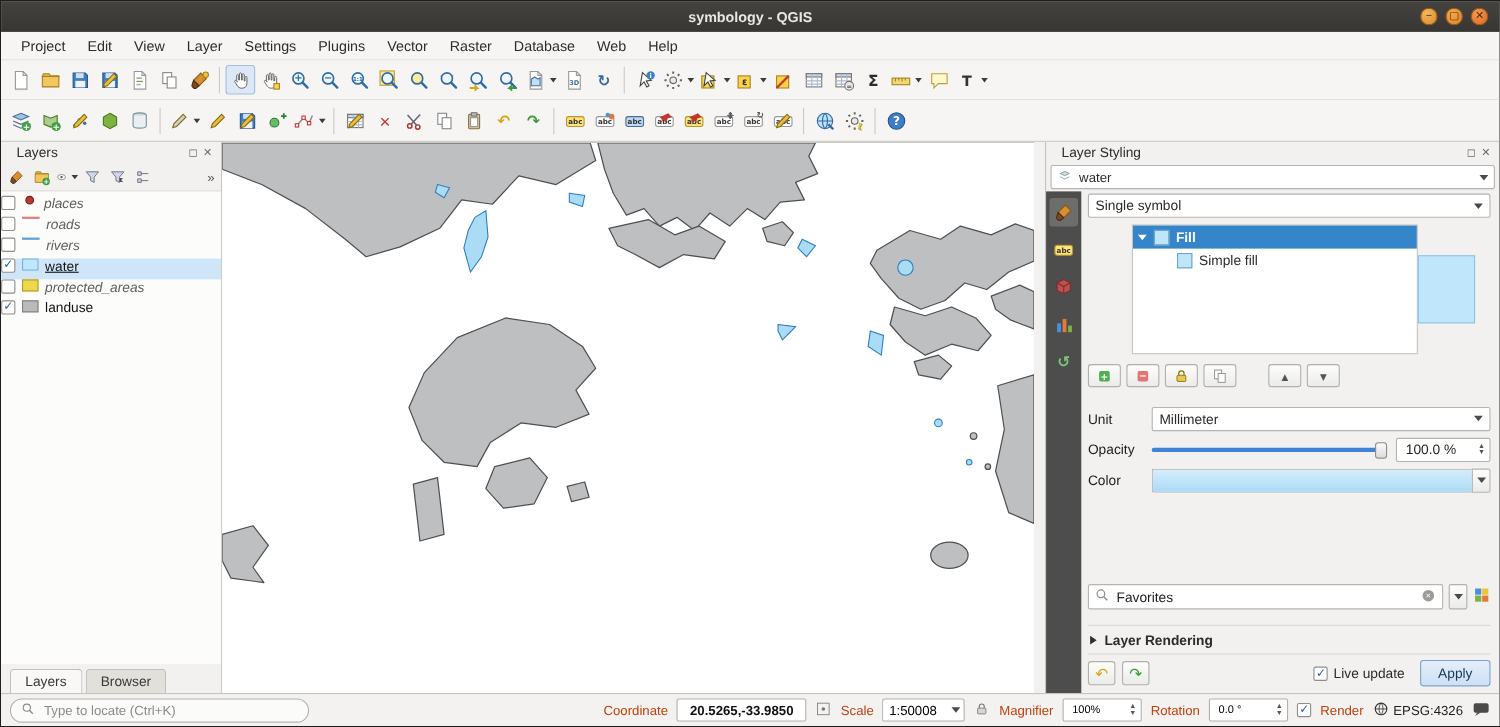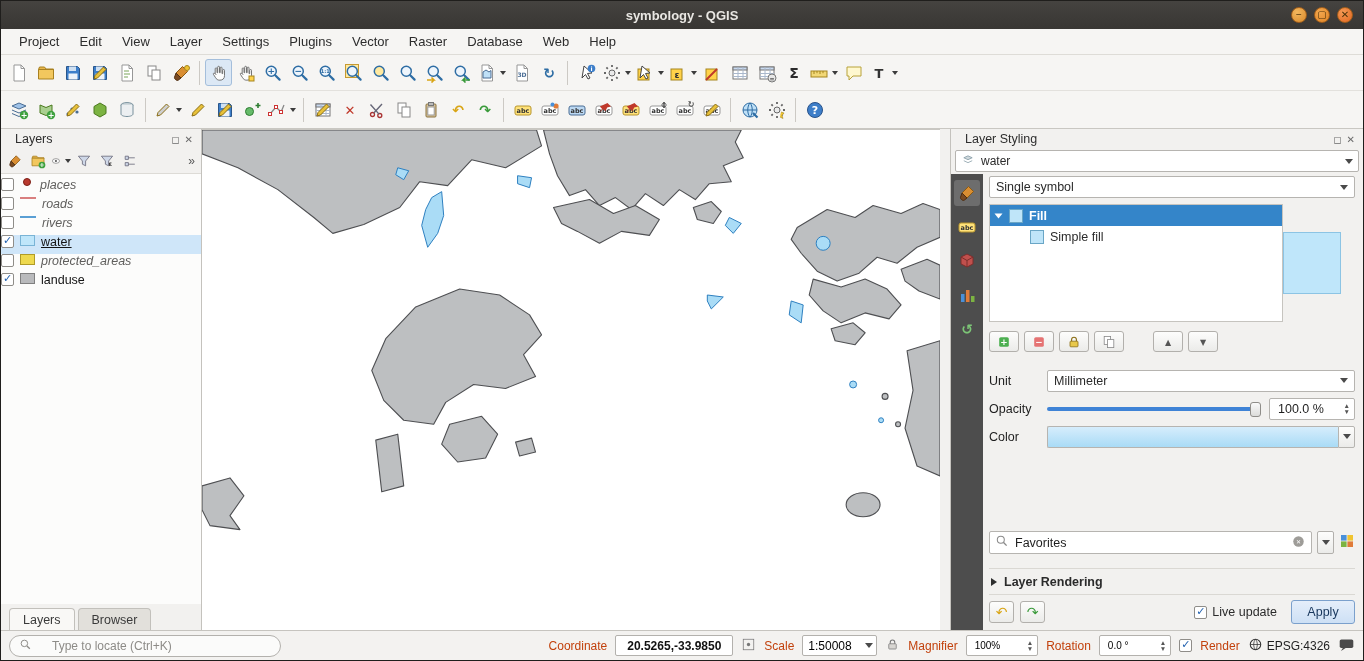--- a/index.html
+++ b/index.html
@@ -76,21 +76,21 @@
   .layer-selector .combo-arrow { margin-left:auto; }
   .combo-arrow { width:0; height:0; border-left:4px solid transparent; border-right:4px solid transparent; border-top:5px solid #4a4a4a; }
   .styling-body { flex:1; display:flex; min-height:0; }
   .strip { width:32px; flex:0 0 32px; background:#4d4d4d; display:flex; flex-direction:column; align-items:center; gap:8px; padding-top:6px; }
   .strip-icon { width:26px; height:26px; display:flex; align-items:center; justify-content:center; border-radius:3px; }
   .strip-icon.active { background:#6d6d6d; }
   .styling-content { flex:1; display:flex; flex-direction:column; padding:2px 8px 0 6px; min-width:0; }
   .combo { height:22px; flex:0 0 22px; background:#fff; border:1px solid #b6b4b0; border-radius:2px; display:flex; align-items:center; gap:10px; padding:0 6px; font-size:12.5px; }
   .combo .combo-arrow { margin-left:auto; }
   .tree-area { display:flex; margin-top:6px; flex:0 0 auto; }
-  .sym-tree { width:304px; height:118px; background:#fff; border:1px solid #c6c4bf; }
+  .sym-tree { width:304px; height:118px; background:#fff; border:1px solid #c6c4bf;margin-left:40px; }
   .tree-row { height:21px; display:flex; align-items:center; gap:6px; padding:0 4px; font-size:12.5px; }
   .tree-row.sel { background:#3485c9; color:#fff; font-weight:bold; }
   .tree-row.child { padding-left:40px; }
   .tree-exp { width:0; height:0; border-top:4px solid transparent; border-bottom:4px solid transparent; border-left:5px solid #fff; transform:rotate(90deg); margin:0 2px; }
   .tree-swatch { width:14px; height:14px; background:#bfe5f9; border:1px solid #6aa6c6; }
   .preview-swatch { width:60px; height:62px; background:#bfe6fa; border:1px solid #8cc4e4; margin:28px 14px 0 auto; }
   .sym-buttons { display:flex; gap:5px; margin-top:9px; flex:0 0 auto; }
   .sbtn { width:30px; height:21px; background:linear-gradient(#fdfdfc,#ebebe9); border:1px solid #b2b0ac; border-radius:3px; display:flex; align-items:center; justify-content:center; font-size:9px; color:#555; }
   .sbtn.gap { margin-left:24px; }
   .form-rows { margin-top:17px; display:flex; flex-direction:column; gap:5px; flex:0 0 auto; }
@@ -113,21 +113,21 @@
   .rendering-row { display:flex; align-items:center; gap:7px; padding:6px 0 5px 2px; border-top:1px solid #dad8d3; font-weight:bold; font-size:12.5px; flex:0 0 auto; }
   .tri-right { width:0; height:0; border-top:4.5px solid transparent; border-bottom:4.5px solid transparent; border-left:6px solid #2e2e2e; }
   .bottom-row { display:flex; align-items:center; gap:6px; padding:5px 0 6px; border-top:1px solid #dad8d3; flex:0 0 auto; }
   .small-btn { width:25px; height:22px; background:linear-gradient(#fdfdfc,#ebebe9); border:1px solid #b2b0ac; border-radius:3px; display:flex; align-items:center; justify-content:center; font-size:14px; }
   .undo-glyph { color:#d9a516; } .redo-glyph { color:#3a9a3a; }
   .live-update { margin-left:auto; display:flex; align-items:center; gap:5px; font-size:12.5px; }
   .apply-btn { width:64px; height:24px; margin-left:8px; background:linear-gradient(#e5eefa,#cde0f5); border:1px solid #7ba0cc; border-radius:3px; display:flex; align-items:center; justify-content:center; font-size:12.5px; color:#17365c; }
 
   
   .statusbar { height:30px; flex:0 0 30px; background:#f3f2f0; border-top:1px solid #c6c4bf; display:flex; align-items:center; gap:8px; padding:0 8px; font-size:12px; }
-  .locate { width:272px; flex:0 0 272px; height:22px; border:1px solid #b3b1ad; border-radius:11px; background:#fbfbfa; display:flex; align-items:center; gap:18px; padding:0 9px; }
+  .locate { width:272px; flex:0 0 272px; height:22px; border:1px solid #b3b1ad; border-radius:11px; background:#fbfbfa; display:flex; align-items:center; gap:6px; padding:0 9px; }
   .locate input { border:none; outline:none; background:transparent; flex:1; font-size:12px; font-family:inherit; color:#555; }
   .locate input::placeholder { color:#8d8b87; }
   .status-label { color:#c2410c; }
   .sinput { height:21px; background:#fff; border:1px solid #b3b1ad; border-radius:2px; text-align:center; font-size:12px; font-family:inherit; color:#111; }
   .coord { width:118px; font-weight:bold; }
   .scombo { display:flex; align-items:center; height:21px; background:#fff; border:1px solid #b3b1ad; border-radius:2px; padding-right:3px; }
   .scombo input { border:none; outline:none; width:62px; padding-left:5px; font-size:12px; font-family:inherit; }
   .sspin { display:flex; align-items:center; height:21px; background:#fff; border:1px solid #b3b1ad; border-radius:2px; padding:0 2px 0 6px; }
   .sspin input { border:none; outline:none; width:52px; font-size:10px; font-family:inherit; }
   .sspin .arrows { display:flex; flex-direction:column; font-size:6.5px; line-height:6px; color:#555; padding:0 2px; }

